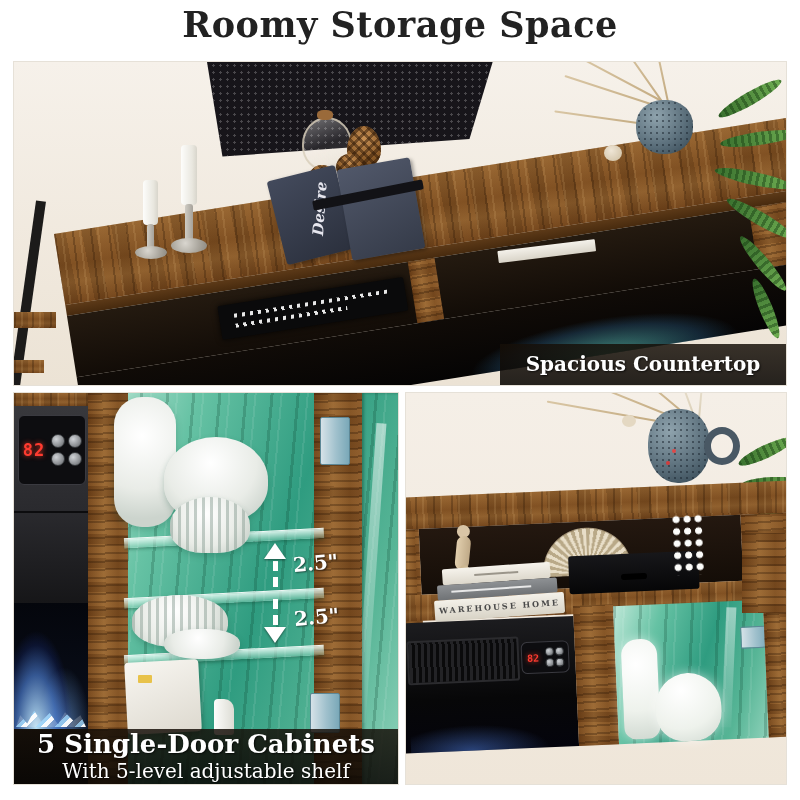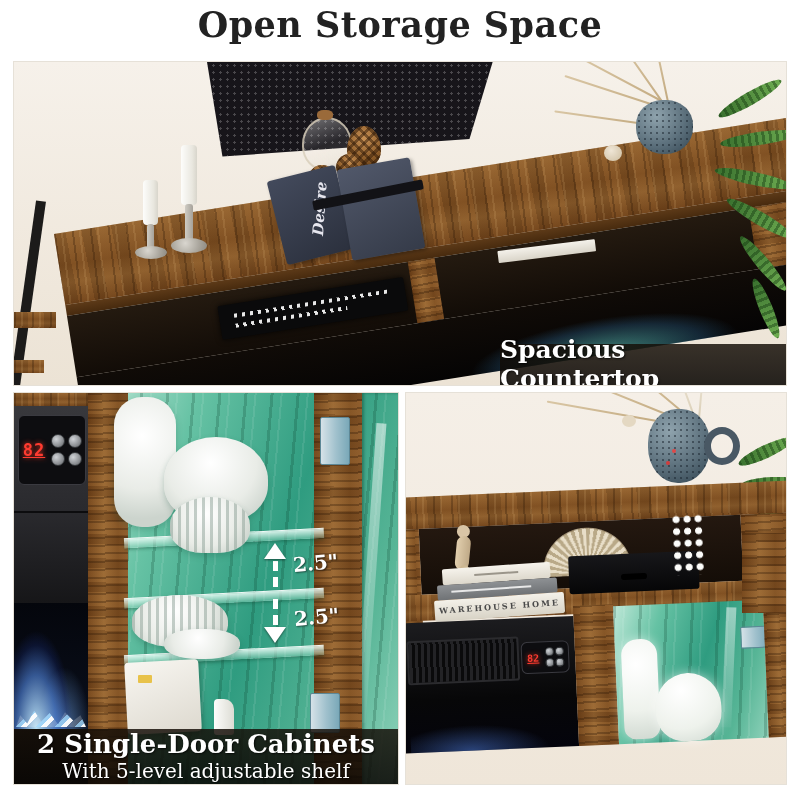--- a/index.html
+++ b/index.html
@@ -38,21 +38,21 @@
 
   .overlay-band{position:absolute;background:linear-gradient(180deg, rgba(22,15,8,.84), rgba(10,7,4,.88));
      color:#fff;display:flex;flex-direction:column;align-items:center;justify-content:center;}
   .cap-main{font:700 26px "DejaVu Serif", serif;text-shadow:1px 1px 2px rgba(0,0,0,.7);line-height:1.15;}
   .cap-sub{font:400 20px "DejaVu Serif", serif;text-shadow:1px 1px 2px rgba(0,0,0,.7);}
 
   
   .ctrl{position:absolute;background:#0d0d10;border:1px solid #3a3a40;border-radius:6px;
         display:flex;align-items:center;justify-content:center;gap:6px;}
   .ctrl .temp{font:700 17px "DejaVu Sans Mono", monospace;color:#ff3b30;
-        text-shadow:0 0 5px rgba(255,60,40,.85);letter-spacing:1px;text-decoration:underline;}
+        text-shadow:0 0 5px rgba(255,60,40,.85);letter-spacing:1px;}
   .btn-grid{display:grid;grid-template-columns:13px 13px;grid-gap:4px;}
   .btn-grid i{width:12px;height:12px;border-radius:50%;
         background:radial-gradient(circle at 35% 35%, #cfd2d6, #8d9094 60%, #5d6064);
         border:1px solid #35383b;}
   .ctrl.small .temp{font-size:10px;letter-spacing:0;}
   .ctrl.small .btn-grid{grid-template-columns:8px 8px;grid-gap:2px;}
   .ctrl.small .btn-grid i{width:7px;height:7px;}
 
   
   .arrow{position:absolute;width:22px;display:flex;flex-direction:column;align-items:center;}
@@ -105,21 +105,21 @@
      display:block;text-align:center;line-height:20px;white-space:nowrap;}
   .white-vase{position:absolute;background:radial-gradient(circle at 40% 25%, #ffffff, #eef2ec 60%, #cfd8d0);
      box-shadow:0 0 12px rgba(255,255,255,.6);}
   .dots{position:absolute;height:4px;background:repeating-linear-gradient(90deg,#e8e8e8 0 3px, transparent 3px 8px);}
 </style>
 </head>
 <body>
 
 <div class="page">
 
-  <div class="title">Open Storage Space</div>
+  <div class="title">Roomy Storage Space</div>
 
   <div class="panel" id="panel-top">
 
     <div class="abs" style="inset:0;background:linear-gradient(180deg,#f6f1ea,#efe7db 70%,#ece3d5);"></div>
 
     <div class="abs" style="left:0;top:0;width:772px;height:110px;
                 clip-path:polygon(25% 0,62% 0,59% 70%,27% 86%);
                 background:radial-gradient(rgba(255,255,255,.22) 1px, transparent 1.4px) 0 0/7px 7px, #17151a;"></div>
 
     <div class="abs" style="left:6px;top:138px;width:10px;height:230px;background:#1c1b1a;transform:rotate(8deg);"></div>
@@ -178,21 +178,21 @@
     </div>
 
     <div class="frond" style="left:700px;top:30px;width:72px;transform:rotate(-30deg);"></div>
     <div class="frond" style="left:706px;top:70px;width:78px;transform:rotate(-8deg);"></div>
     <div class="frond" style="left:700px;top:110px;width:80px;transform:rotate(12deg);"></div>
     <div class="frond" style="left:708px;top:150px;width:76px;transform:rotate(30deg);"></div>
     <div class="frond" style="left:714px;top:195px;width:70px;transform:rotate(50deg);"></div>
     <div class="frond" style="left:720px;top:240px;width:64px;transform:rotate(68deg);"></div>
 
     <div class="overlay-band" style="right:0;bottom:0;width:286px;height:41px;">
-      <span class="cap-main" style="font-size:25px;">Spacious Countertop</span>
+      <span class="cap-main" style="font-size:20px;">Spacious Countertop</span>
     </div>
   </div>
 
   <div class="panel" id="panel-left">
 
     <div class="abs led" style="left:74px;top:0;width:310px;height:391px;"></div>
 
     <div class="abs" style="left:348px;top:0;width:36px;height:391px;
                 background:linear-gradient(170deg,#d4ead d0,#cfe8da 0%,#9fcdb8 40%,#6fb49a 70%,#bfe0cf);
                 box-shadow:inset 2px 0 3px rgba(0,40,25,.35);"></div>
@@ -241,21 +241,21 @@
       <div class="tail"></div>
     </div>
     <span class="measure-label" style="left:279px;top:158px;">2.5"</span>
     <div class="arrow" style="left:250px;top:204px;">
       <div class="tail"></div>
       <div class="head-down"></div>
     </div>
     <span class="measure-label" style="left:280px;top:212px;">2.5"</span>
 
     <div class="overlay-band" style="left:0;bottom:0;width:100%;height:55px;">
-      <span class="cap-main">2 Single-Door Cabinets</span>
+      <span class="cap-main">5 Single-Door Cabinets</span>
       <span class="cap-sub">With 5-level adjustable shelf</span>
     </div>
   </div>
 
   <div class="panel" id="panel-right">
 
     <div class="abs" style="inset:0;background:linear-gradient(180deg,#f5efe7,#efe6d9);"></div>
 
     <div class="frond" style="left:330px;top:52px;width:60px;transform:rotate(-25deg);"></div>
     <div class="frond" style="left:336px;top:84px;width:62px;transform:rotate(-2deg);"></div>

